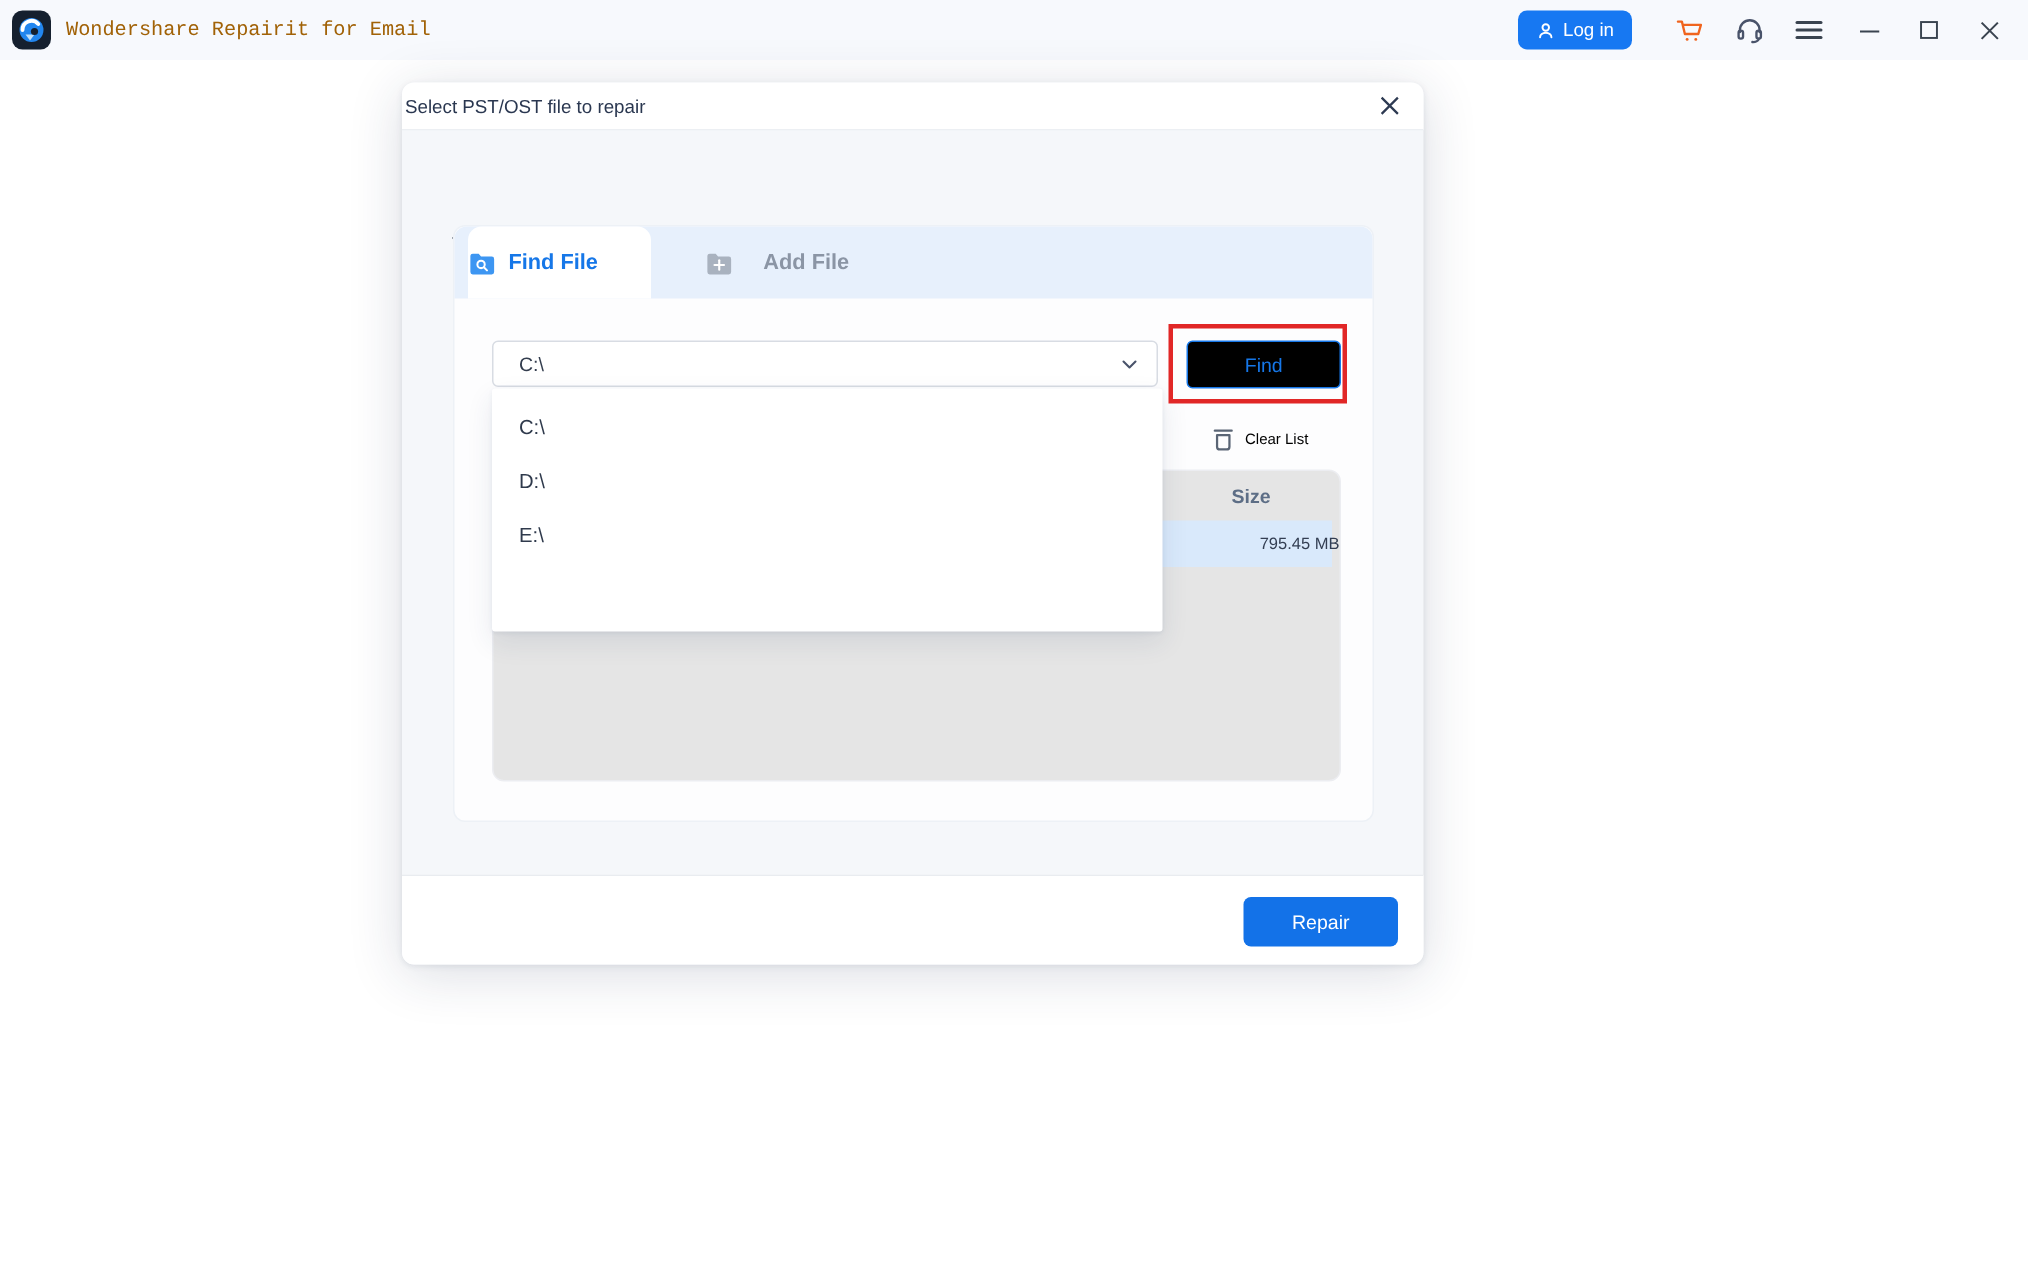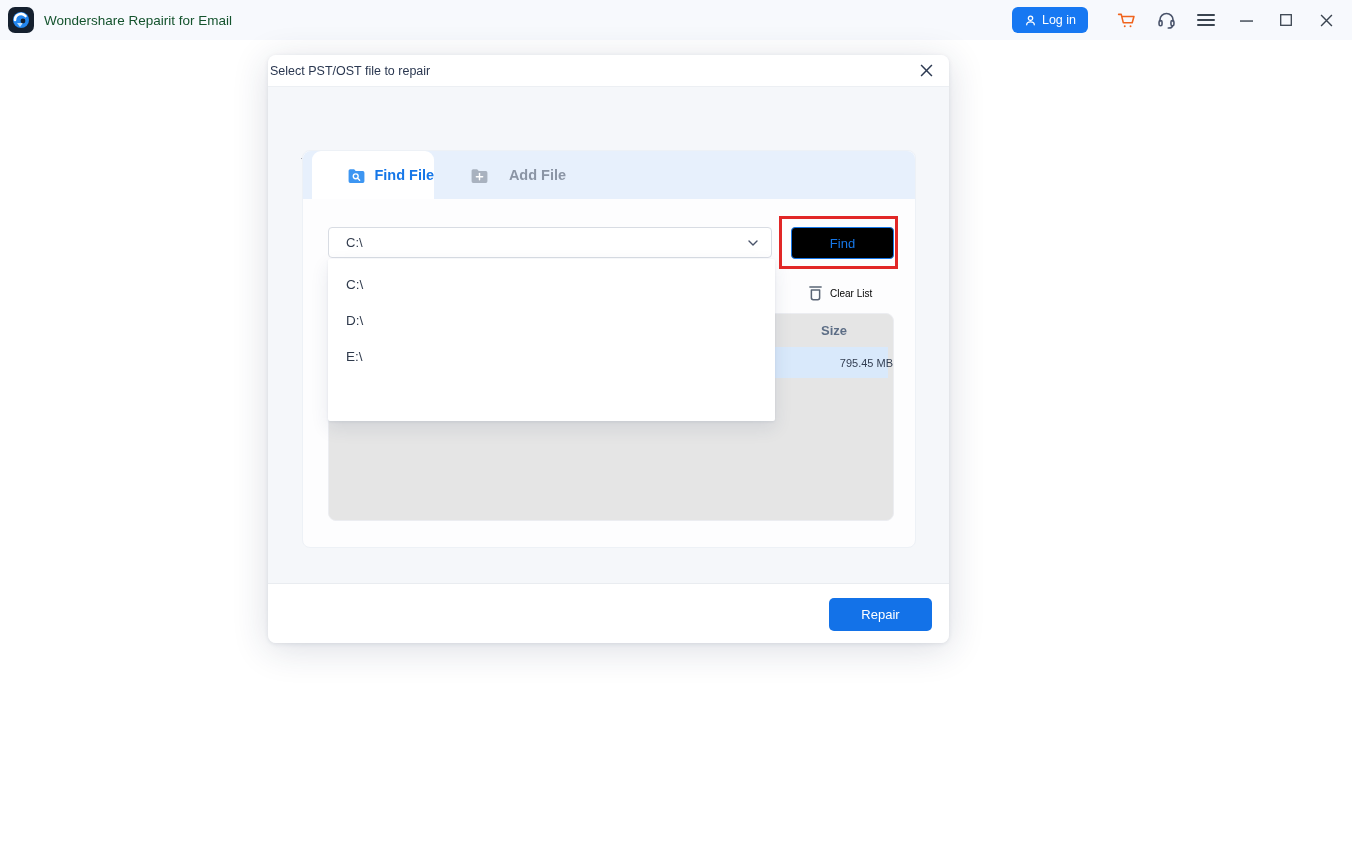--- a/index.html
+++ b/index.html
@@ -5,21 +5,21 @@
   * { margin:0; padding:0; box-sizing:border-box; }
   html,body { width:1352px; height:851px; overflow:hidden;
     font-family:"Liberation Sans", sans-serif; background:#ffffff; }
 
   
   .titlebar { position:absolute; left:0; top:0; width:1352px; height:40px;
     background:#f7f9fd; display:flex; align-items:center; }
   .logo { position:absolute; left:8px; top:7px; width:26px; height:26px;
     background:#15202f; border-radius:7px; display:flex; align-items:center; justify-content:center; }
   .app-title { position:absolute; left:44px; top:0; height:40px; display:flex; align-items:center;
-    font-size:13.5px; color:#14532d; }
+    font-size:13.5px; color:#a16207;font-family:Liberation Mono, monospace; }
   .tb-right { position:absolute; right:0; top:0; height:40px; display:flex; align-items:center; gap:0; }
   .login-btn { width:76px; height:26px; background:#1778f2; border-radius:6px; border:none;
     color:#fff; font-size:12.5px; display:flex; align-items:center; justify-content:center; gap:5px;
     cursor:pointer; font-family:inherit; }
   .tb-icon { width:40px; height:40px; display:flex; align-items:center; justify-content:center; cursor:pointer; }
   .win-btn { width:40px; height:40px; display:flex; align-items:center; justify-content:center; cursor:pointer; color:#3a4450; }
 
   
   .modal { position:absolute; left:268px; top:55px; width:681px; height:588px;
     background:#f5f7fa; border-radius:8px;
@@ -33,21 +33,21 @@
   .modal-desc { position:absolute; left:33px; top:100px; font-size:13px; color:#3c4759; }
 
   
   .panel { position:absolute; left:34px; top:95px; width:614px; height:398px;
     background:#fdfdfe; border:1px solid #edf1f6; border-radius:8px; }
   .tabstrip { position:absolute; left:0; top:0; width:100%; height:48px;
     background:#e7f0fc; border-radius:8px 8px 0 0; }
   .tab { position:absolute; top:0; height:48px; display:flex; align-items:center; gap:8px;
     cursor:pointer; }
   .tab-find { left:9px; width:122px; background:#ffffff; border-radius:9px 9px 0 0;
-    justify-content:flex-end; }
+    justify-content:flex-start; }
   .tab-add { left:150px; width:130px; justify-content:center; }
   .tab-label-active { font-size:14.5px; font-weight:600; color:#1677e8; }
   .tab-label-idle { font-size:14.5px; font-weight:600; color:#8b95a5;margin-left:12px; }
 
   
   .loc-select { position:absolute; left:25px; top:76px; width:444px; height:31px;
     background:#fff; border:1px solid #d8dce3; border-radius:4px;
     display:flex; align-items:center; padding:0 12px 0 17px; cursor:pointer; }
   .loc-value { font-size:13px; color:#333d4e; }
   .loc-chevron { margin-left:auto; color:#49536a; display:flex; }

